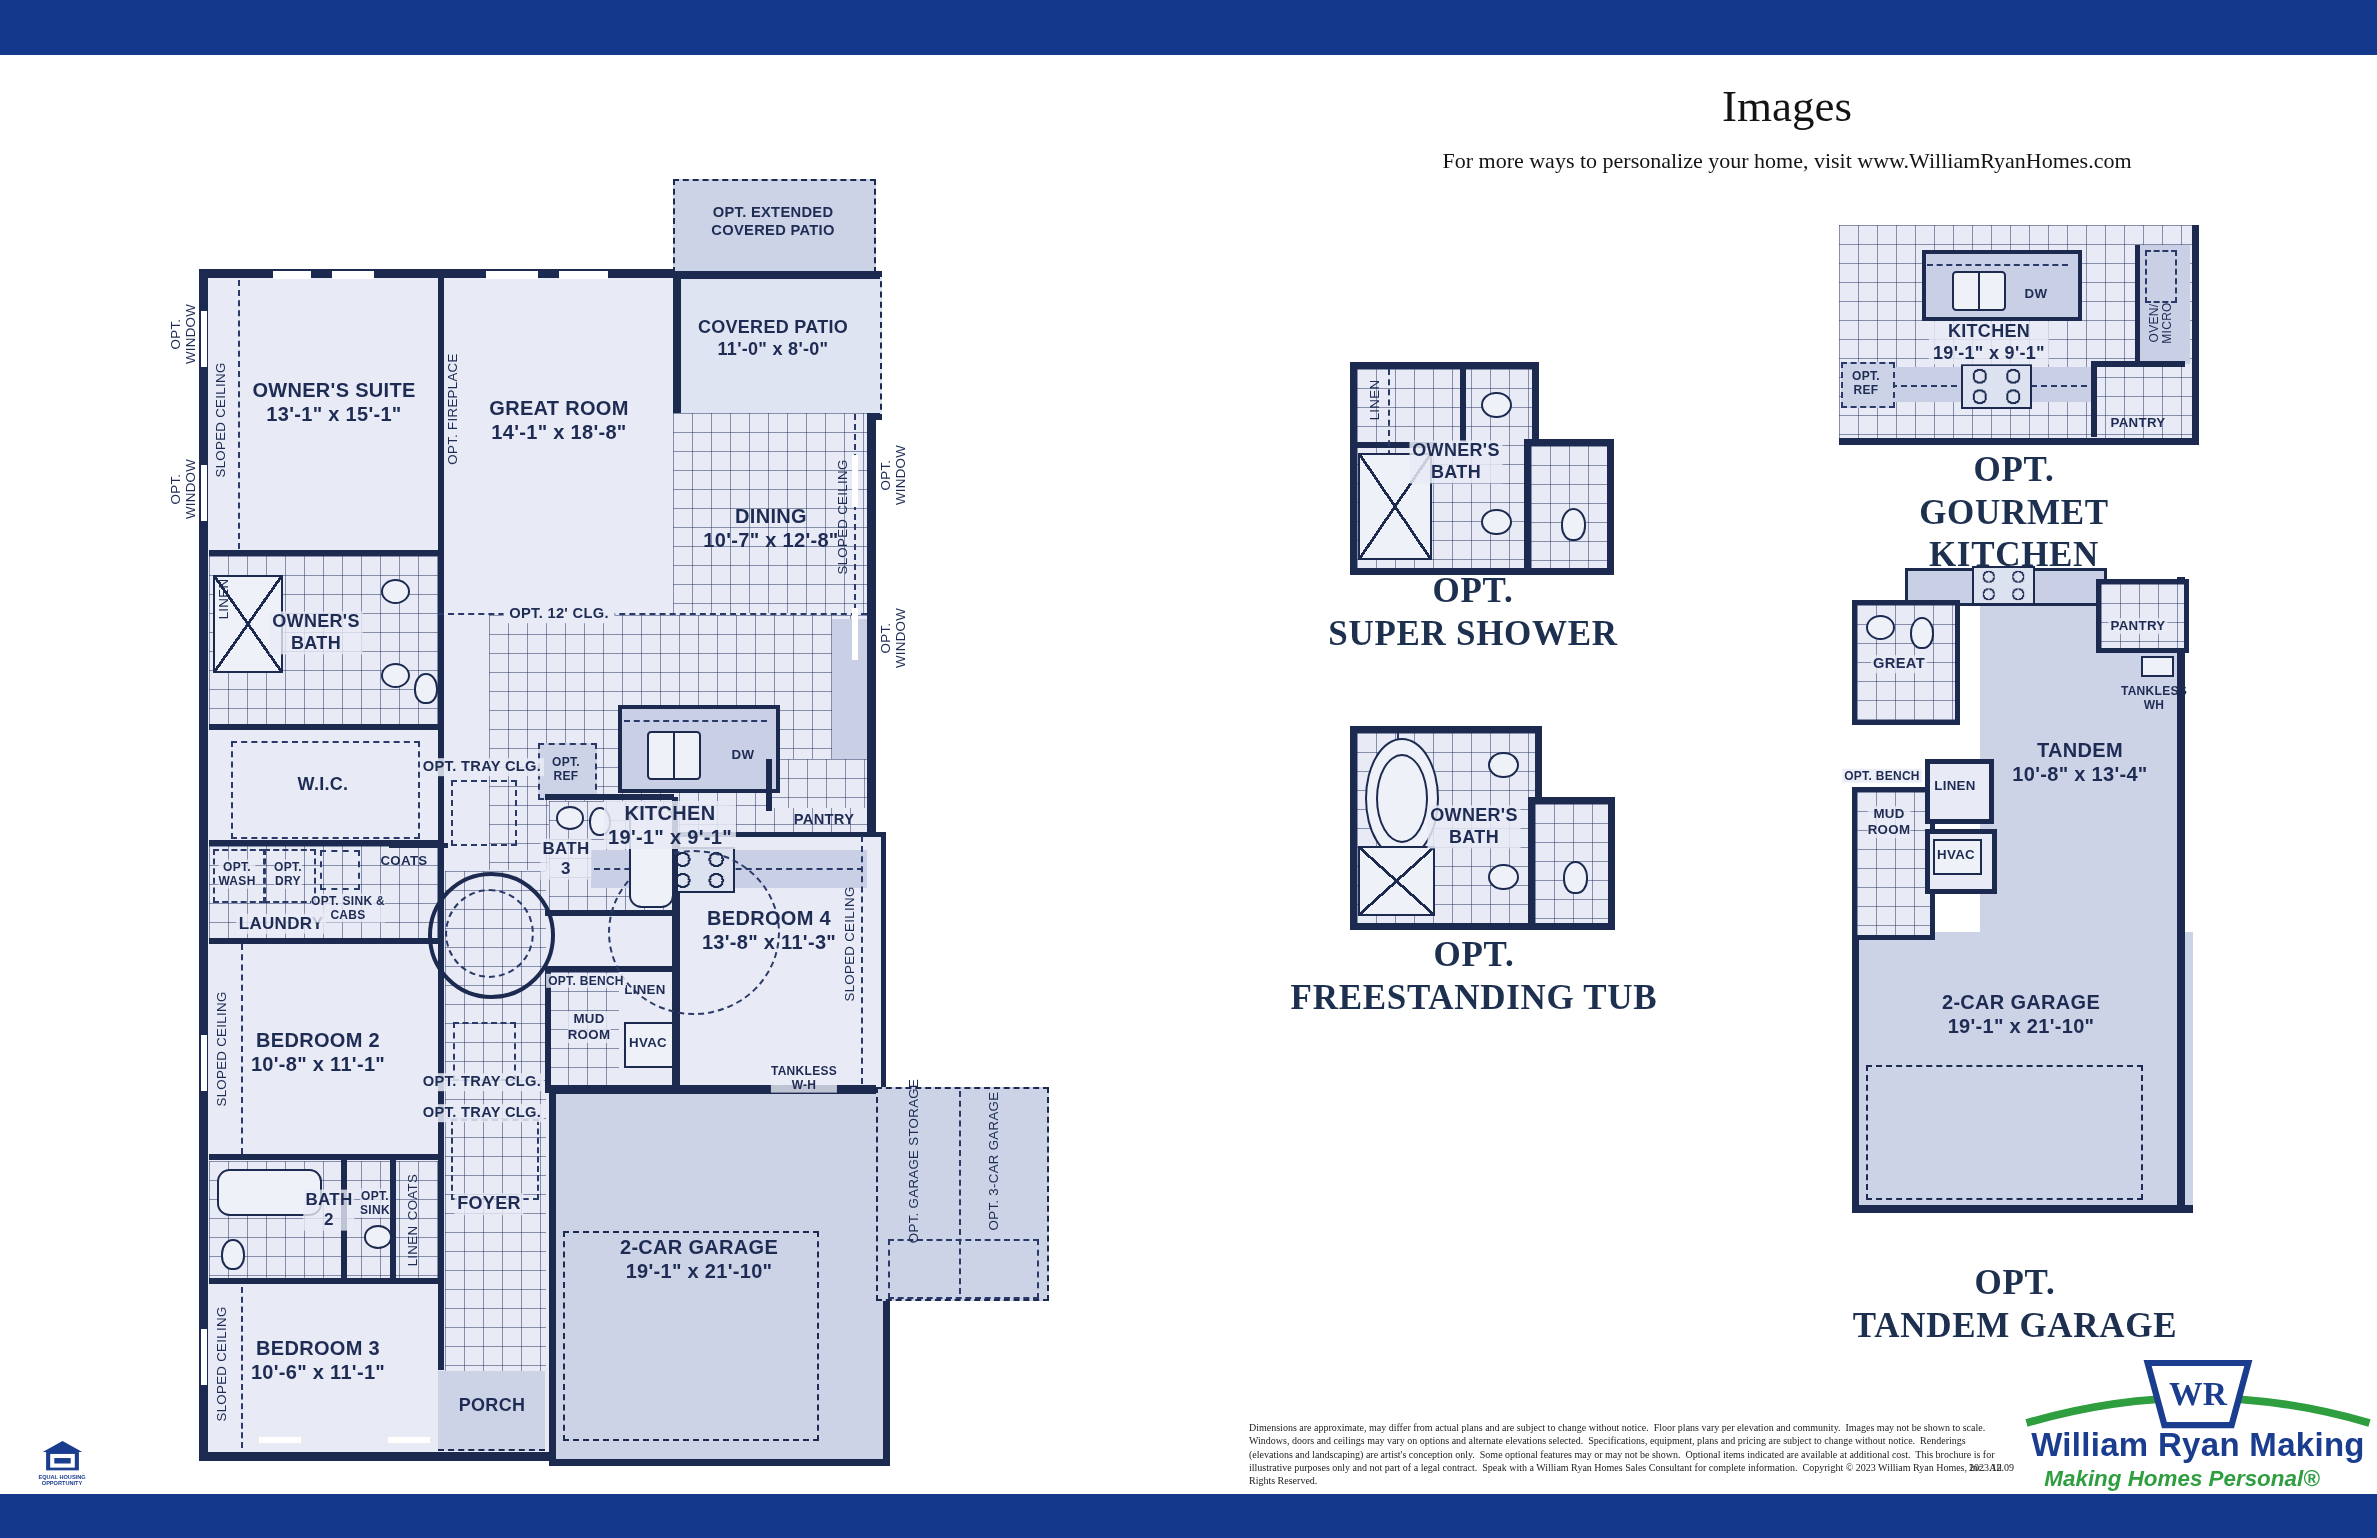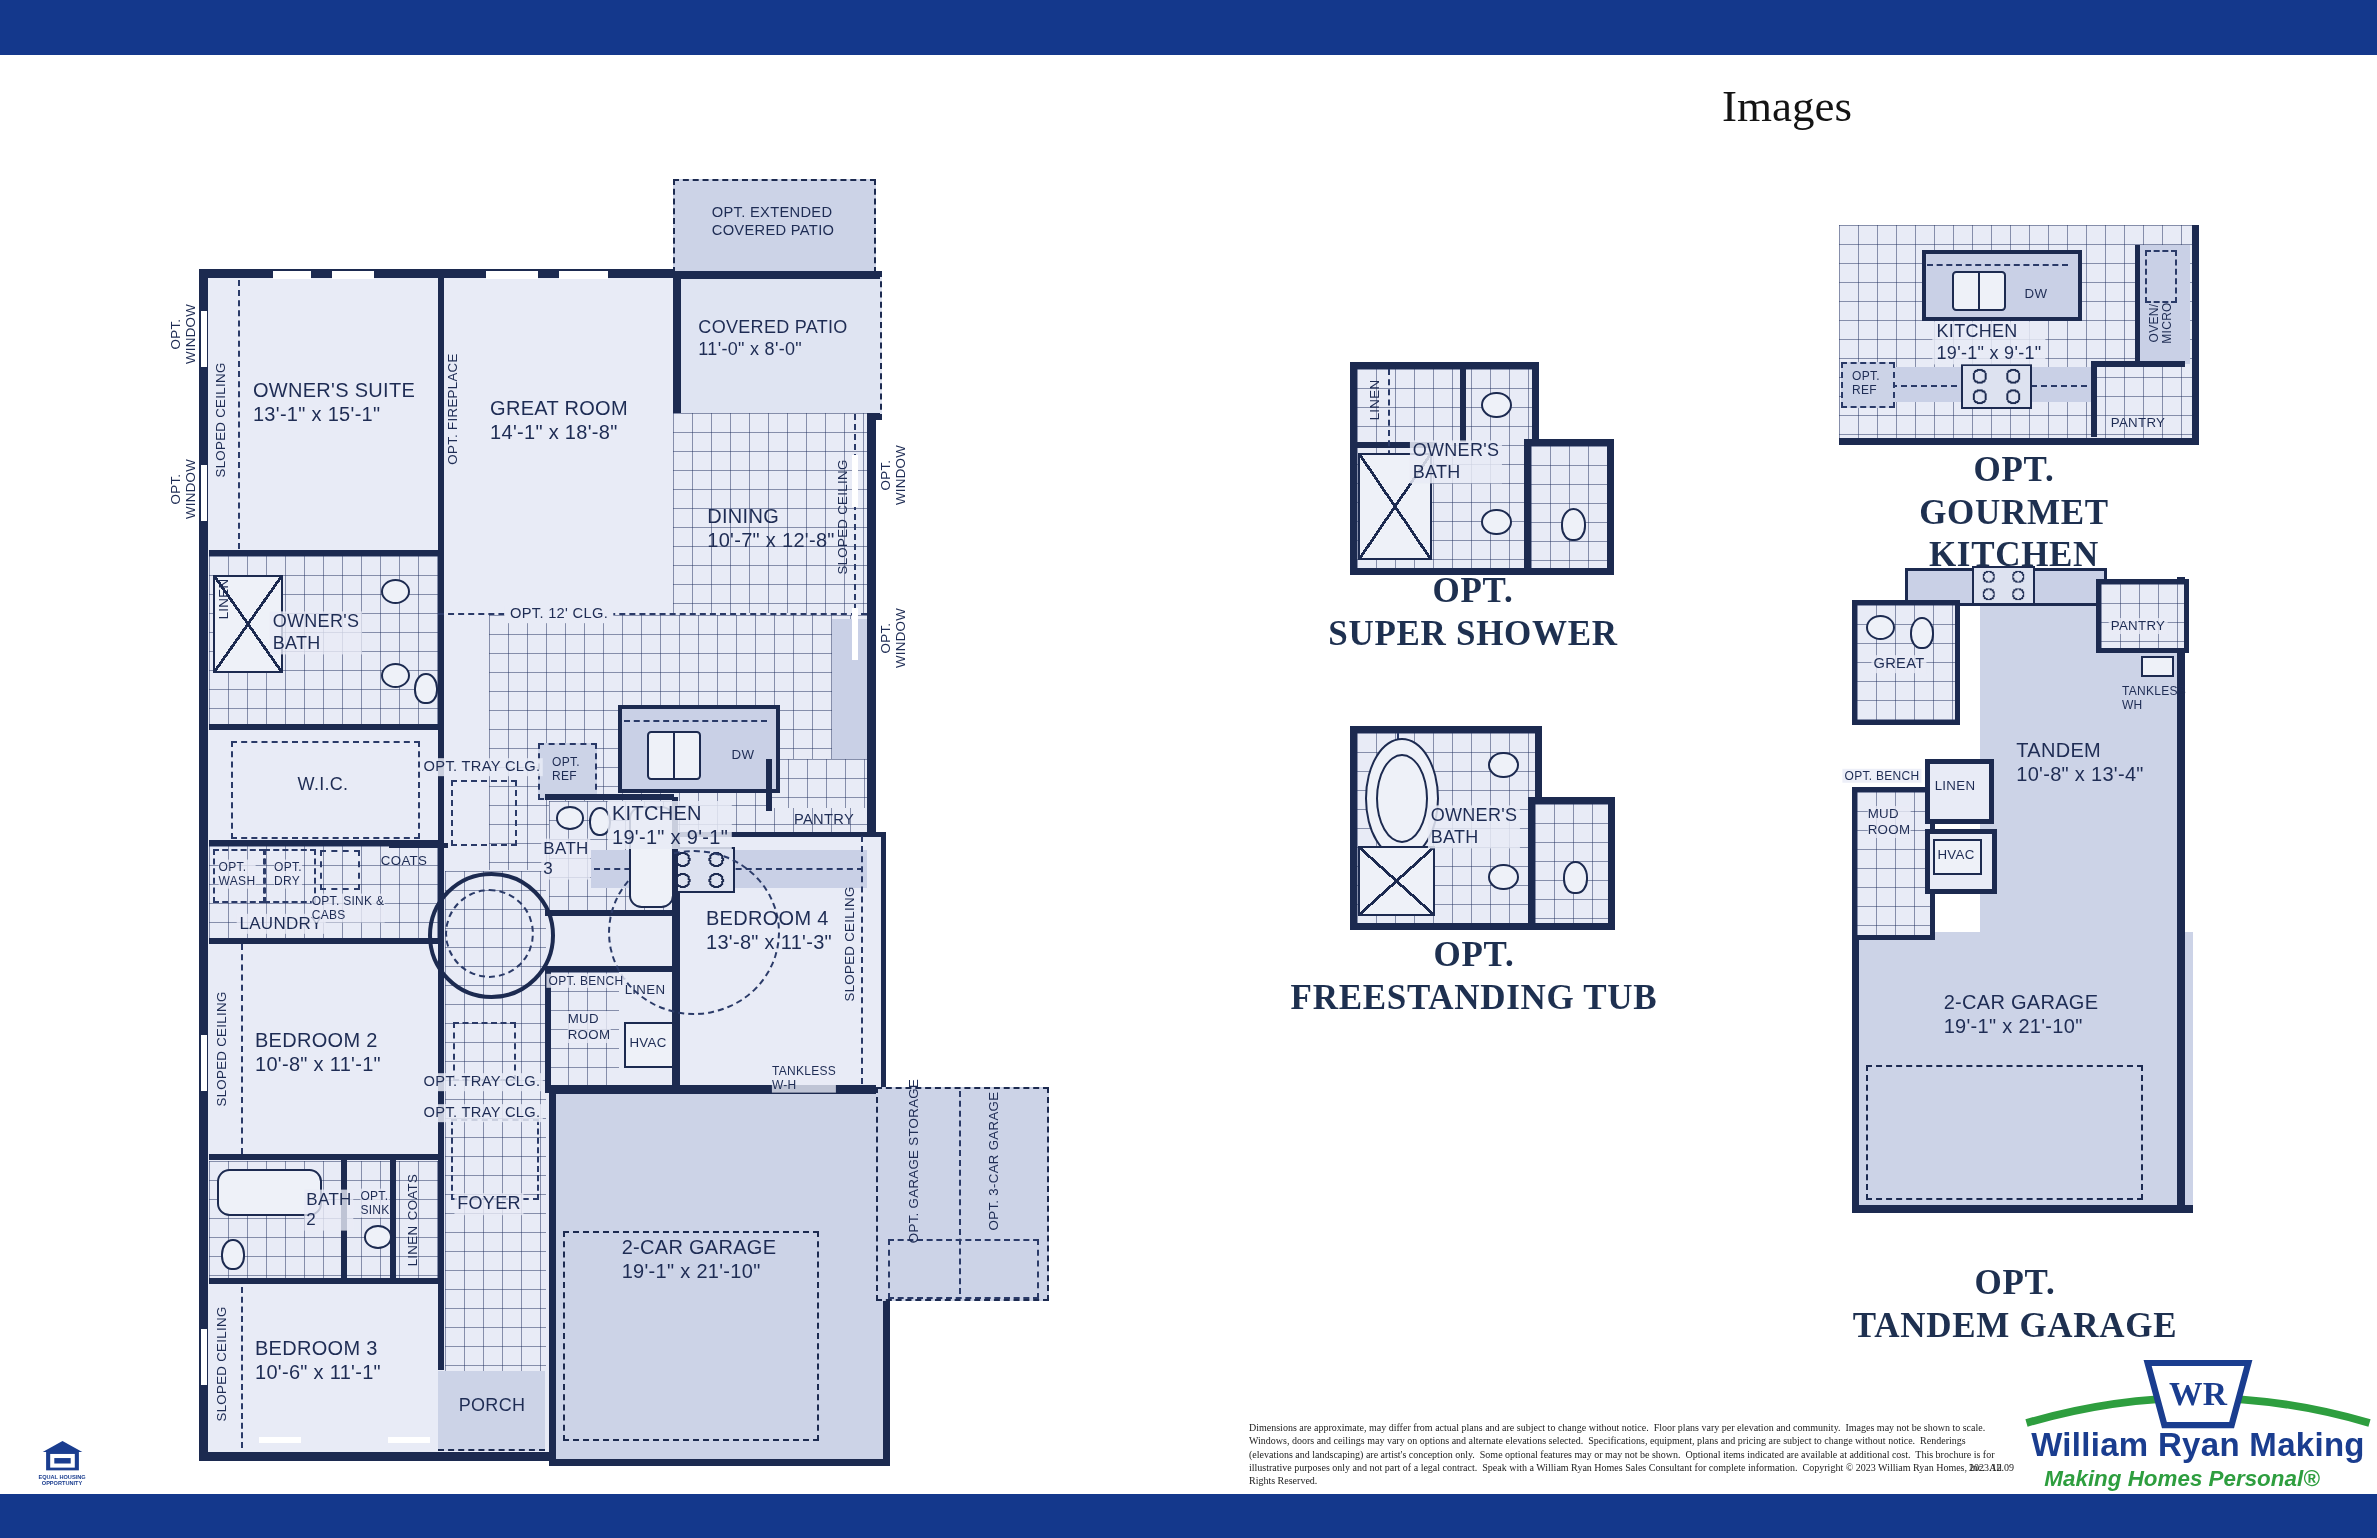--- a/index.html
+++ b/index.html
@@ -16,22 +16,22 @@
      background-size:19px 19px;}
   .s{position:absolute;background:#c9d0e6;}
   .r{position:absolute;background:#e8ebf6;border:5.6px solid #1c2a50;}
   .d{position:absolute;border:2.8px dashed #1c2a50;}
   .d3{position:absolute;border:2.1px dashed #2a3a68;}
   .dv{position:absolute;border-left:2.1px dashed #2a3a68;}
   .dh{position:absolute;border-top:2.1px dashed #2a3a68;}
   .circ{border-radius:50%;}
   .win{position:absolute;background:#ffffff;}
   
-  .l{position:absolute;color:#1e2c54;white-space:pre-line;line-height:1.2;
-     letter-spacing:0.3px;transform:translate(-50%,-50%);}
+  .l{position:absolute;color:#1e2c54;text-align:center;white-space:pre-line;line-height:1.2;
+     letter-spacing:0.3px;transform:translate(-50%,-50%);font-weight:bold;}
   .v{position:absolute;color:#1e2c54;text-align:center;white-space:pre-line;line-height:1.1;
      letter-spacing:0.3px;transform:translate(-50%,-50%) rotate(-90deg);}
   .f29{font-size:20px;} .f26{font-size:18px;} .f24{font-size:17px;} .f21{font-size:14.7px;}
   .f19{font-size:13.3px;} .f17{font-size:12px;}
   .cap{position:absolute;font-family:"Liberation Serif",serif;font-weight:bold;color:#1e3050;
        text-align:center;white-space:pre-line;line-height:1.22;font-size:35px;letter-spacing:0.7px;
        transform:translateX(-50%);}
   .title{position:absolute;font-family:"Liberation Serif",serif;color:#141414;
          transform:translateX(-50%);white-space:nowrap;}
   
@@ -54,20 +54,21 @@
 </style>
 </head>
 <body>
 
 <div class="page">
 
   <div class="bar" style="top:0;height:55px;"></div>
   <div class="bar" style="top:1494px;height:45px;"></div>
 
   <div class="title" style="left:1787px;top:80px;font-size:45px;">Images</div>
+  <div class="title" style="left:1787px;top:148px;font-size:22px;">For more ways to personalize your home, visit www.WilliamRyanHomes.com</div>
 
   <div class="house" style="left:199px;top:269px;width:659px;height:1174px;"></div>
 
   <div class="d" style="left:673px;top:179px;width:199px;height:90px;background:#ccd3e7;"></div>
   <div class="abs" style="left:673px;top:271px;width:199px;height:134px;background:#dfe4f2;border-left:8.4px solid #1c2a50;border-top:8.4px solid #1c2a50;border-right:2.8px dashed #1c2a50;border-bottom:7px solid #1c2a50;"></div>
   <div class="l f21" style="left:773px;top:222px;">OPT. EXTENDED
 COVERED PATIO</div>
   <div class="l f26" style="left:773px;top:339px;">COVERED PATIO
 11'-0" x 8'-0"</div>
 

